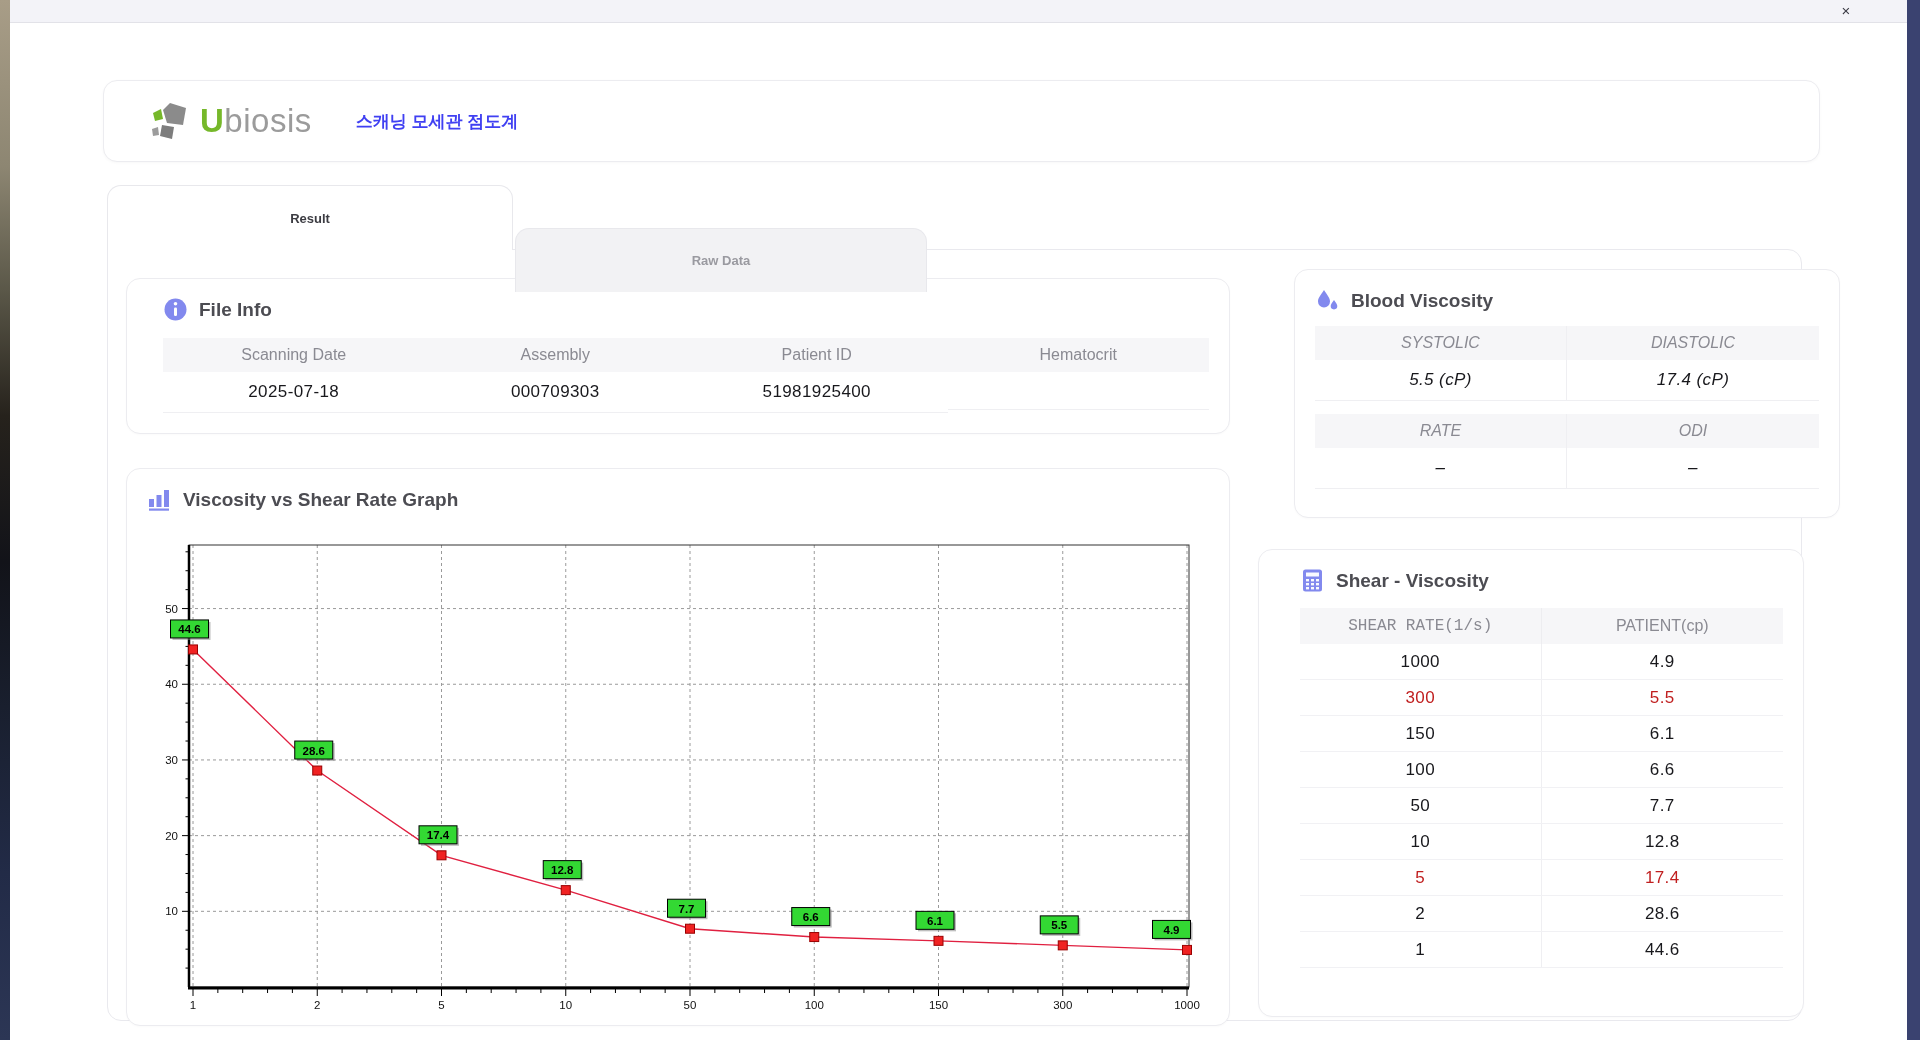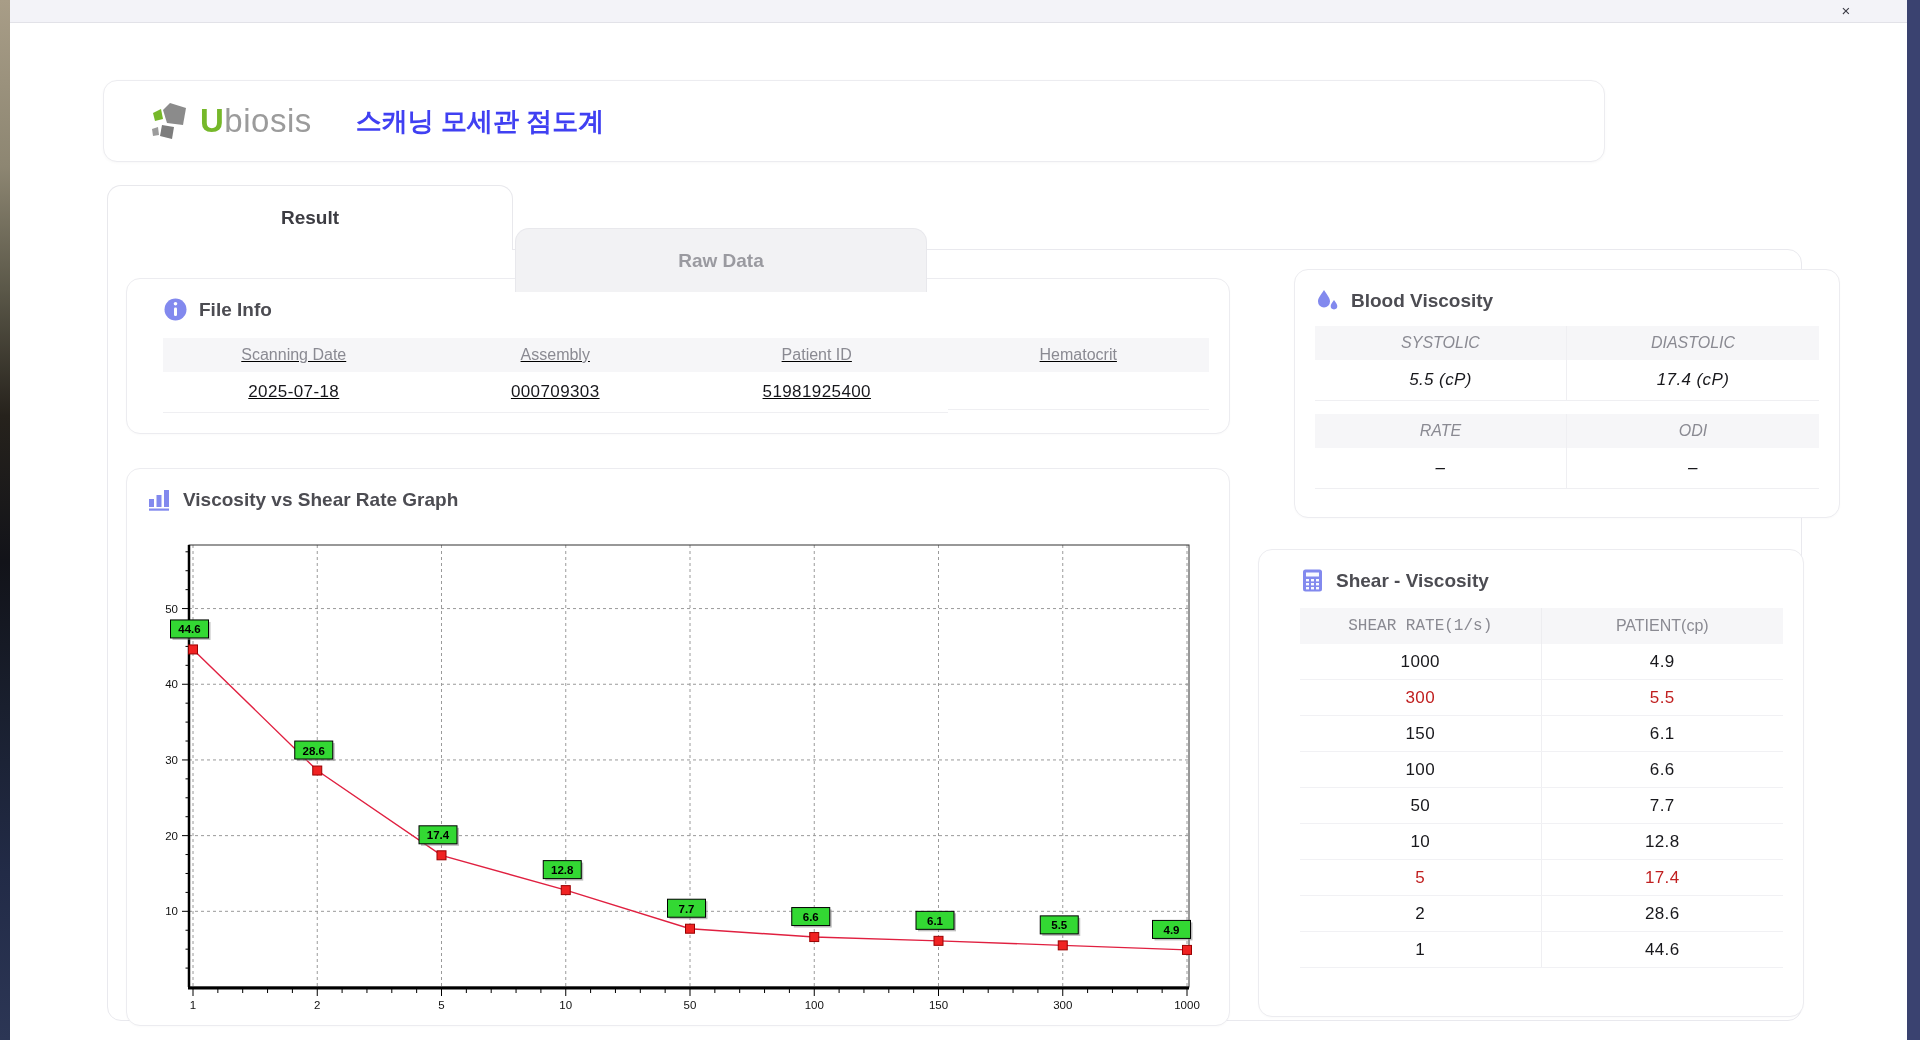--- a/index.html
+++ b/index.html
@@ -13,34 +13,34 @@
 
   .titlebar { position:absolute; left:10px; right:13px; top:0; height:23px;
               background:#f3f3f8; border-bottom:1px solid #e2e2e8; }
   .close-btn { position:absolute; right:50px; top:1px; width:22px; height:20px;
                text-align:center; font-size:15px; line-height:20px; color:#3a3a44; cursor:default; }
 
   .window { position:absolute; left:10px; right:13px; top:23px; bottom:0;
             background:#ffffff; border-top-left-radius:8px; }
 
   
-  .header-card { position:absolute; left:93px; top:57px; width:1502px; height:82px;
+  .header-card { position:absolute; left:93px; top:57px; width:1717px; height:82px;
                  border:1px solid #ececf0; border-radius:14px; background:#fff;
                  box-shadow:0 1px 3px rgba(0,0,0,.03);
                  display:flex; align-items:center; padding:0 46px; }
   .logo { display:flex; align-items:center; gap:6px; }
   .logo-text { font-size:33px; letter-spacing:.5px; font-weight:500; }
   .logo-u    { color:#76b82a; font-weight:700; }
   .logo-rest { color:#9b9b9b; }
-  .app-title { margin-left:44px; font-size:26px; font-weight:700; color:#4040f2; }
+  .app-title { margin-left:44px; font-size:17px; font-weight:700; color:#4040f2; }
 
   
   .tabs { position:absolute; left:97px; top:162px; display:flex; z-index:3; }
   .tab { height:65px; display:flex; align-items:center; justify-content:center;
-         font-size:19px; font-weight:700; border-radius:14px 14px 0 0; cursor:pointer; }
+         font-size:13px; font-weight:700; border-radius:14px 14px 0 0; cursor:pointer; }
   .tab.active   { width:406px; background:#fff; border:1px solid #e8e8ec; border-bottom:none;
                   color:#3c3c42; }
   .tab.inactive { width:412px; height:64px; background:#f2f2f4; border:1px solid #e8e8ec; border-bottom:none;
                   color:#9a9aa0; margin-left:2px;margin-top:43px; }
 
   
   .panel { position:absolute; left:97px; top:226px; width:1695px; height:772px;
            background:#fff; border:1px solid #e9e9ee; border-radius:0 14px 14px 14px; z-index:2; }
 
   .card { position:absolute; background:#fff; border:1px solid #ececf0; border-radius:14px;
@@ -52,21 +52,21 @@
   .graph-card     { left:18px;   top:218px; width:1104px; height:558px; }
   .bv-card        { left:1150px; top:19px;  width:546px;  height:249px;margin-left:36px; }
   .sv-card        { left:1150px; top:299px; width:546px;  height:468px;padding-left:41px; }
 
   
   .cell-label { background:#f6f6f8; color:#8a8a92; font-size:16px; text-align:center;
                 padding:8px 0; }
   .cell-value { color:#18181c; font-size:17px; text-align:center; padding:10px 0;
                 border-bottom:1px solid #efeff2; letter-spacing:.4px; min-height:38px; }
 
-  .fi-fields { display:flex; gap:0; margin-top:16px;text-decoration:underline; }
+  .fi-fields { display:flex; gap:0; margin-top:16px; }
   .fi-col { flex:1; }
 
   .bv-group { margin-top:13px; display:flex; flex-wrap:wrap;font-style:italic; }
   .bv-group .bv-label { width:50%; }
   .bv-group .bv-value { width:50%; }
   .bv-group .bv-label.first, .bv-group .bv-value.first { border-right:1px solid #efeff2; }
 
   .sv-table { margin-top:15px; }
   .sv-head { display:flex; }
   .sv-head .cell-label { width:50%; padding:9px 0; }

